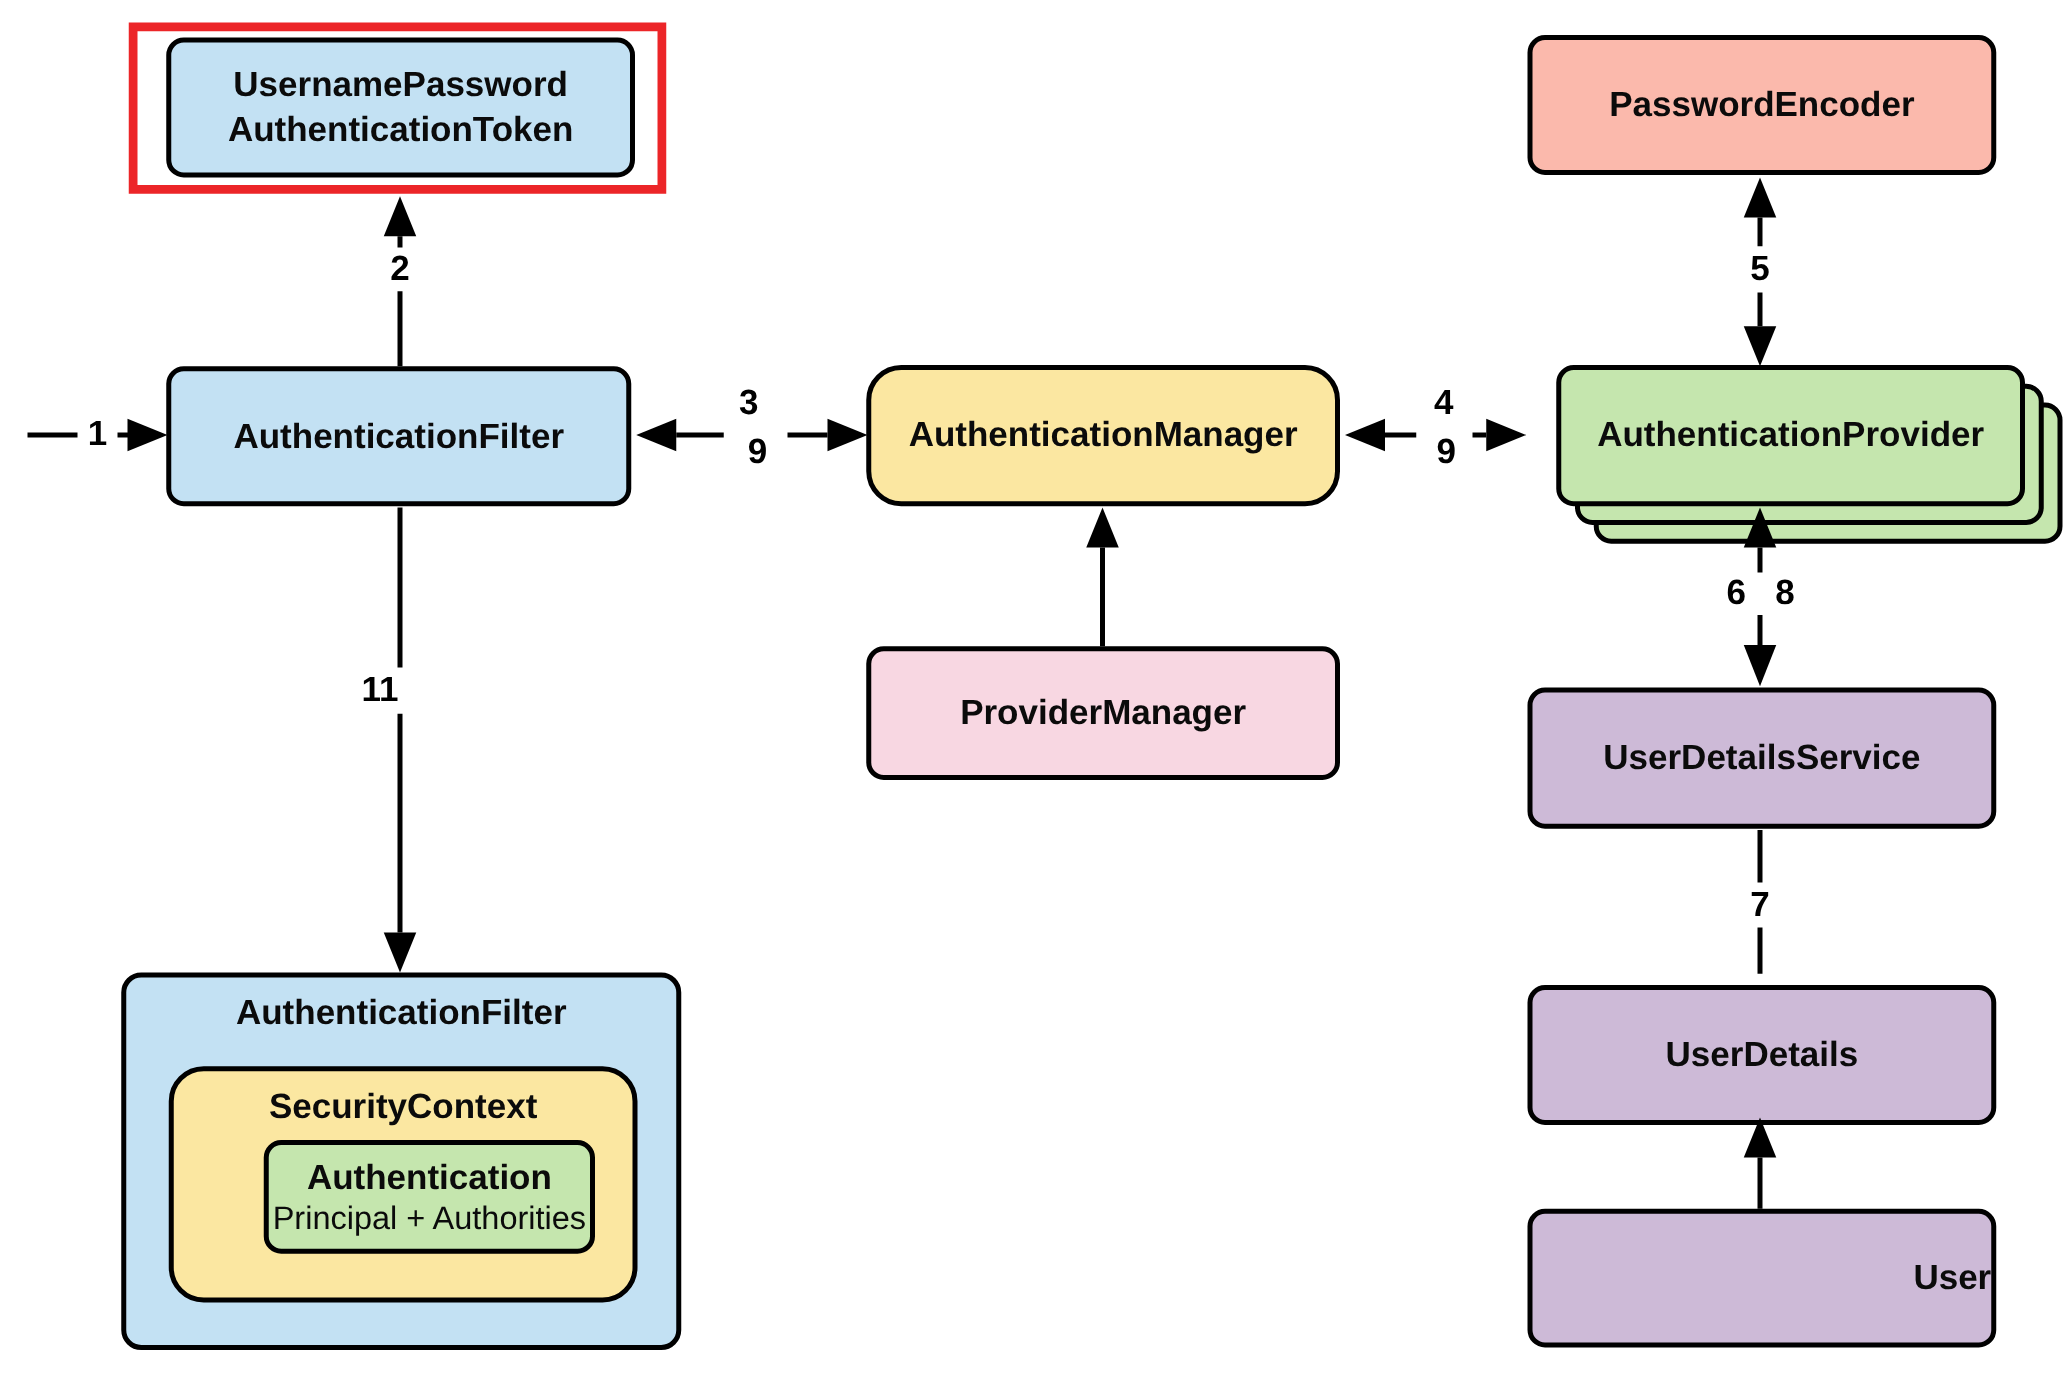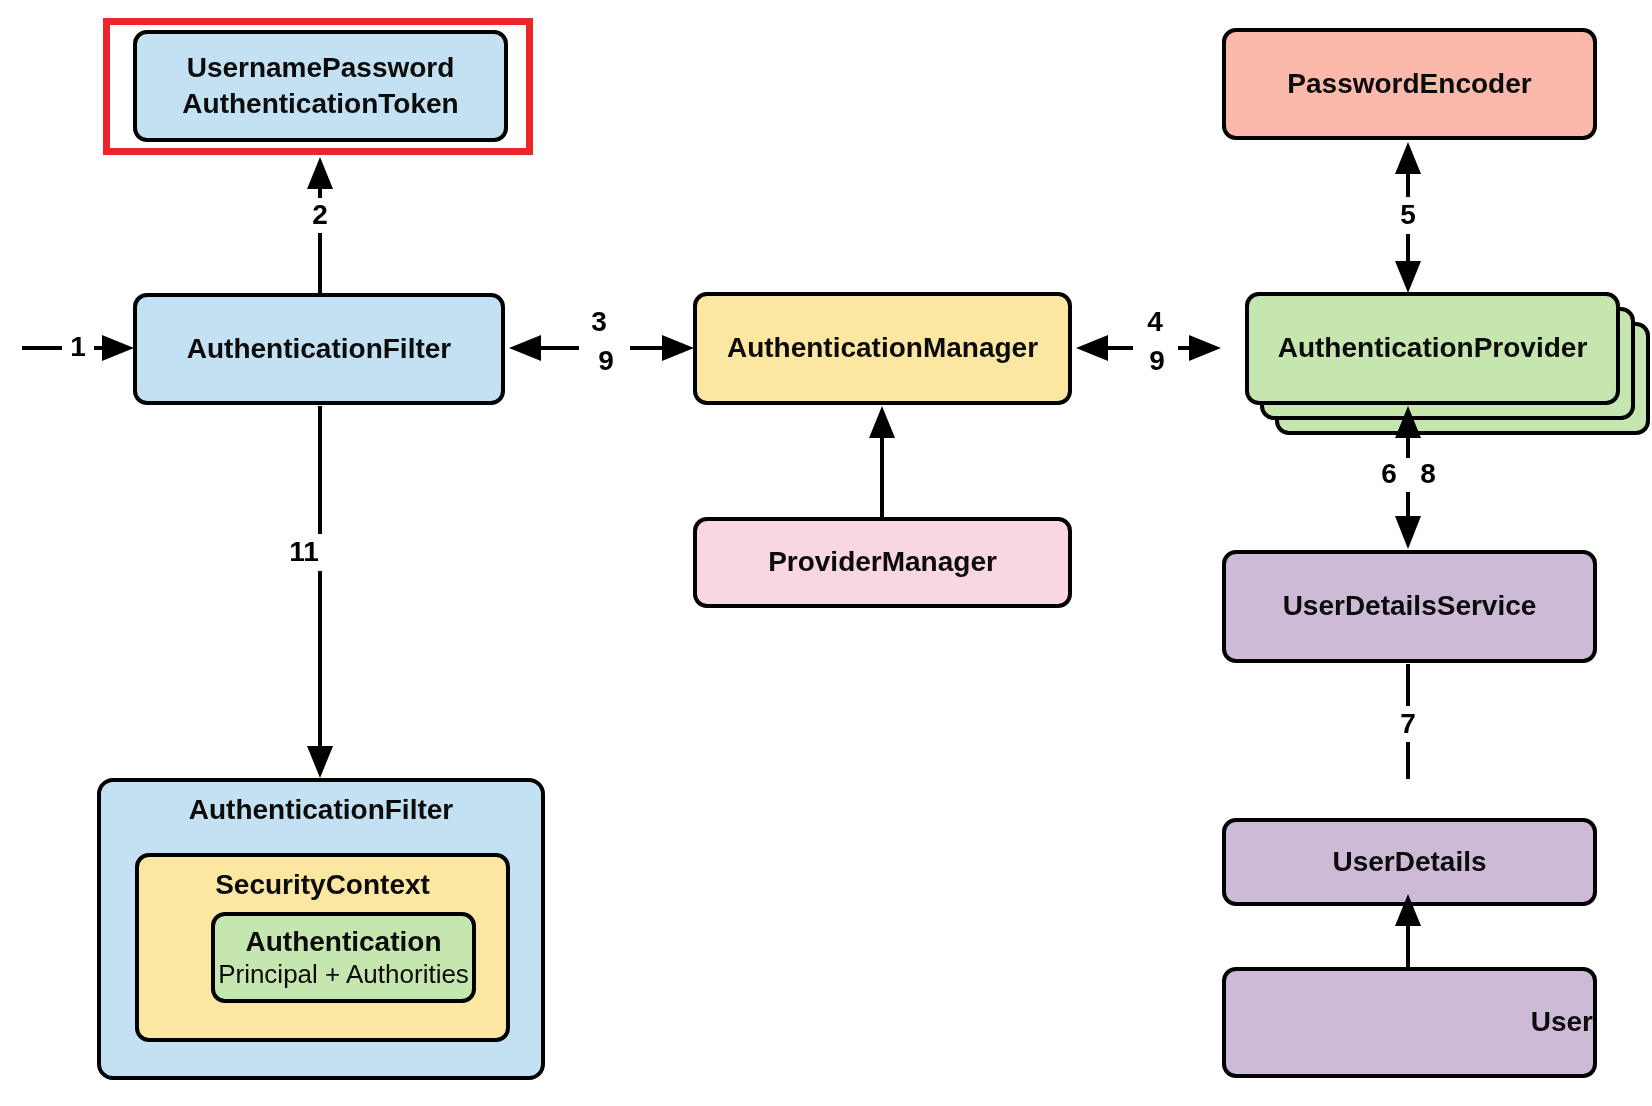--- a/index.html
+++ b/index.html
@@ -28,21 +28,21 @@
     font-size: 28px;
     color: #0b0b0b;
     text-align: center;
     line-height: 1.3;
   }
   .box.top-label {
     justify-content: flex-start;
     padding-top: 10px;
   }
   .fill-blue   { background: var(--blue,   #C3E1F3); align-items: center; }
-  .fill-yellow { background: var(--yellow, #FBE7A1); }
+  .fill-yellow { background: var(--yellow, #FBE7A1); border-radius: 28px; }
   .fill-green  { background: var(--green,  #C5E6AE); margin-left: 23px; }
   .fill-salmon { background: var(--salmon, #FBB9AC); }
   .fill-pink   { background: var(--pink,   #F8D7E2); }
   .fill-purple { background: var(--purple, #CDBAD7); }
   #highlight-frame {
     position: absolute;
     box-sizing: border-box;
     left: 103px; top: 18px; width: 430px; height: 137px;
     border: 7px solid var(--highlightRed, #EC2528);
     background: transparent;
@@ -86,39 +86,39 @@
   </div>
 
   <div class="box fill-blue" style="left:133px; top:293px; width:372px; height:112px;">
     <span>AuthenticationFilter</span>
   </div>
 
   <div class="box fill-yellow" style="left:693px; top:292px; width:379px; height:113px;">
     <span>AuthenticationManager</span>
   </div>
 
-  <div class="box fill-pink" style="left:693px; top:517px; width:379px; height:91px;">
+  <div class="box fill-pink" style="left:693px; top:517px; width:379px; height:107px;">
     <span>ProviderManager</span>
   </div>
 
   <div class="box fill-salmon" style="left:1222px; top:28px; width:375px; height:112px;">
     <span>PasswordEncoder</span>
   </div>
 
   <div class="box fill-green" style="left:1252px; top:322px; width:375px; height:113px;"></div>
   <div class="box fill-green" style="left:1237px; top:307px; width:375px; height:113px;"></div>
   <div class="box fill-green" style="left:1222px; top:292px; width:375px; height:113px;">
     <span>AuthenticationProvider</span>
   </div>
 
   <div class="box fill-purple" style="left:1222px; top:550px; width:375px; height:113px;">
     <span>UserDetailsService</span>
   </div>
 
-  <div class="box fill-purple" style="left:1222px; top:818px; width:375px; height:88px;">
+  <div class="box fill-purple" style="left:1222px; top:788px; width:375px; height:112px;">
     <span>UserDetails</span>
   </div>
 
   <div class="box fill-purple" style="left:1222px; top:967px; width:375px; height:111px;align-items:flex-end;">
     <span>User</span>
   </div>
 
   <div class="box top-label fill-blue" style="left:97px; top:778px; width:448px; height:302px; border-radius:16px;">
     <span>AuthenticationFilter</span>
   </div>

